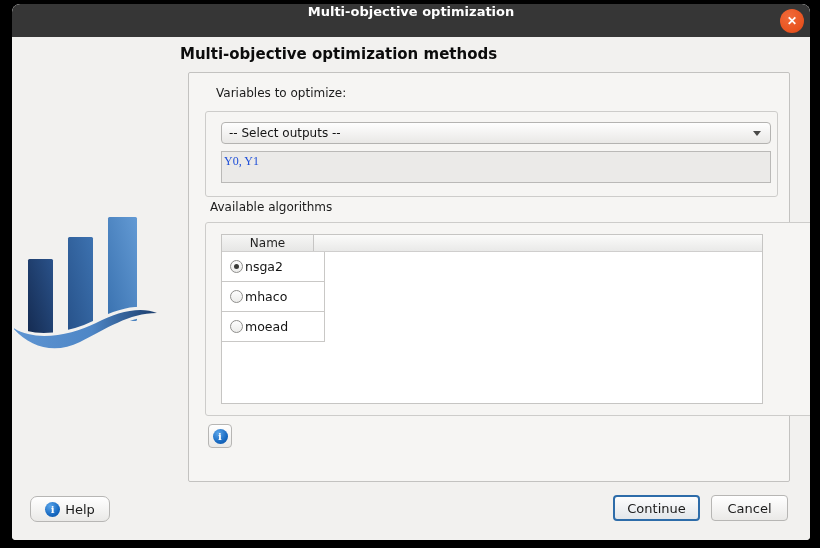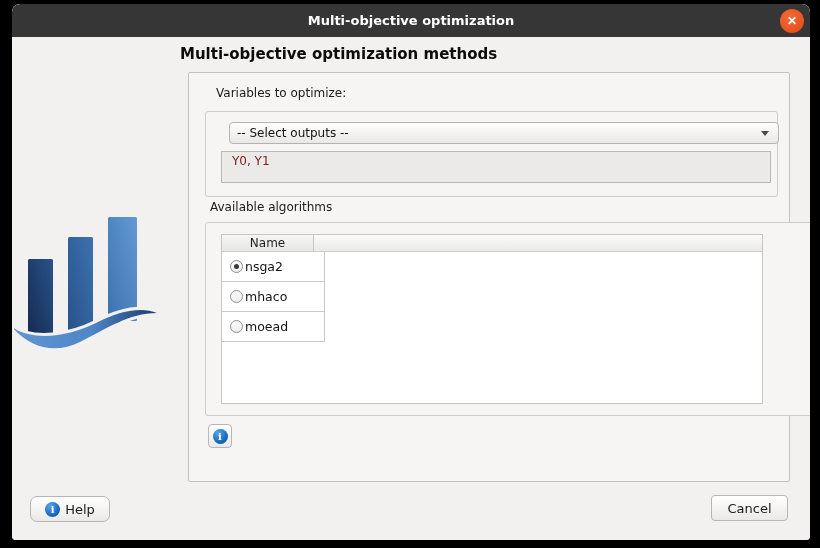--- a/index.html
+++ b/index.html
@@ -5,21 +5,21 @@
   * { box-sizing: border-box; margin: 0; padding: 0; }
   html,body { width:820px; height:548px; overflow:hidden; }
   body { background:#000; font-family:"DejaVu Sans","Liberation Sans",sans-serif; }
   .screen { position:relative; width:820px; height:548px; background:#000; }
 
   .window { position:absolute; left:12px; top:4px; width:798px; height:536px;
             background:#f2f1ef; border-radius:8px 8px 4px 4px; overflow:hidden; }
 
   
   .titlebar { position:relative; height:33px; background:#363636; border-radius:8px 8px 0 0;
-              display:flex; align-items:center; justify-content:center; }
+              display:flex; justify-content:center; }
   .titlebar .title { color:#ffffff; font-size:13px; font-weight:bold; }
   .close-btn { position:absolute; right:6px; top:5px; width:24px; height:24px; border-radius:50%;
                background:radial-gradient(circle at 38% 32%, #f06a3a, #e95420 65%, #d34615);
                color:#fff; font-size:12px; font-weight:bold; display:flex; align-items:center;
                justify-content:center; cursor:default; border:none; }
 
   
   .content { position:relative; width:100%; height:503px; background:#f2f1ef; }
 
   .heading { position:absolute; left:168px; top:8px; font-size:15px; font-weight:bold; color:#0c0c0c; }
@@ -29,28 +29,28 @@
 
   .field-label { position:absolute; font-size:12px; color:#1b1b1b; }
 
   .group-frame { position:absolute; border:1px solid #cdccca; border-radius:3px; background:#f6f5f3; }
   .group1 { left:16px; top:38px; width:573px; height:86px; }
   .group2 { left:16px; top:149px; width:625px; height:194px; }
 
   .dropdown { position:absolute; left:15px; top:10px; width:550px; height:22px;
               background:linear-gradient(#fefefe,#e9e8e6); border:1px solid #b4b3b1;
               border-radius:4px; display:flex; align-items:center; padding-left:7px;
-              font-size:12px; color:#141414; cursor:default;margin-left:8px; }
+              font-size:12px; color:#141414; cursor:default; }
   .chevron { position:absolute; right:9px; top:8px; width:0; height:0;
              border-left:4.5px solid transparent; border-right:4.5px solid transparent;
              border-top:5.5px solid #4a4a48; }
 
   .readonly-field { position:absolute; left:15px; top:39px; width:550px; height:32px;
                     background:#ebeae8; border:1px solid #bab9b7; font-size:12px;
-                    color:#7f1d1d; padding:2px 10px; }
+                    color:#1d4ed8; padding:2px 2px;font-family:Liberation Serif, serif; }
 
   
   .table { position:absolute; left:15px; top:11px; width:542px; height:170px;
            background:#ffffff; border:1px solid #c6c5c3; overflow:hidden; }
   .thead { height:17px; width:100%; background:linear-gradient(#fbfbfa,#e9e9e8);
            border-bottom:1px solid #cfcecd; display:flex; }
   .thcell { width:92px; height:100%; border-right:1px solid #c6c5c4;
             background:linear-gradient(#f6f6f5,#e6e6e5); display:flex; align-items:center;
             justify-content:center; font-size:12px; color:#1f1f1f; }
   .trow { width:103px; height:30px; border-right:1px solid #c9c8c6; border-bottom:1px solid #c9c8c6;
@@ -162,20 +162,23 @@
         <button class="btn info-btn">
           <span class="info-circle">i</span>
         </button>
       </div>
 
       <button class="btn help-btn">
         <span class="info-circle">i</span>
         <span>Help</span>
       </button>
 
+      <button class="btn continue-btn">
+        <span>Continue</span>
+      </button>
 
       <button class="btn cancel-btn">
         <span>Cancel</span>
       </button>
 
     </div>
   </div>
 </div>
 
 </body></html>

